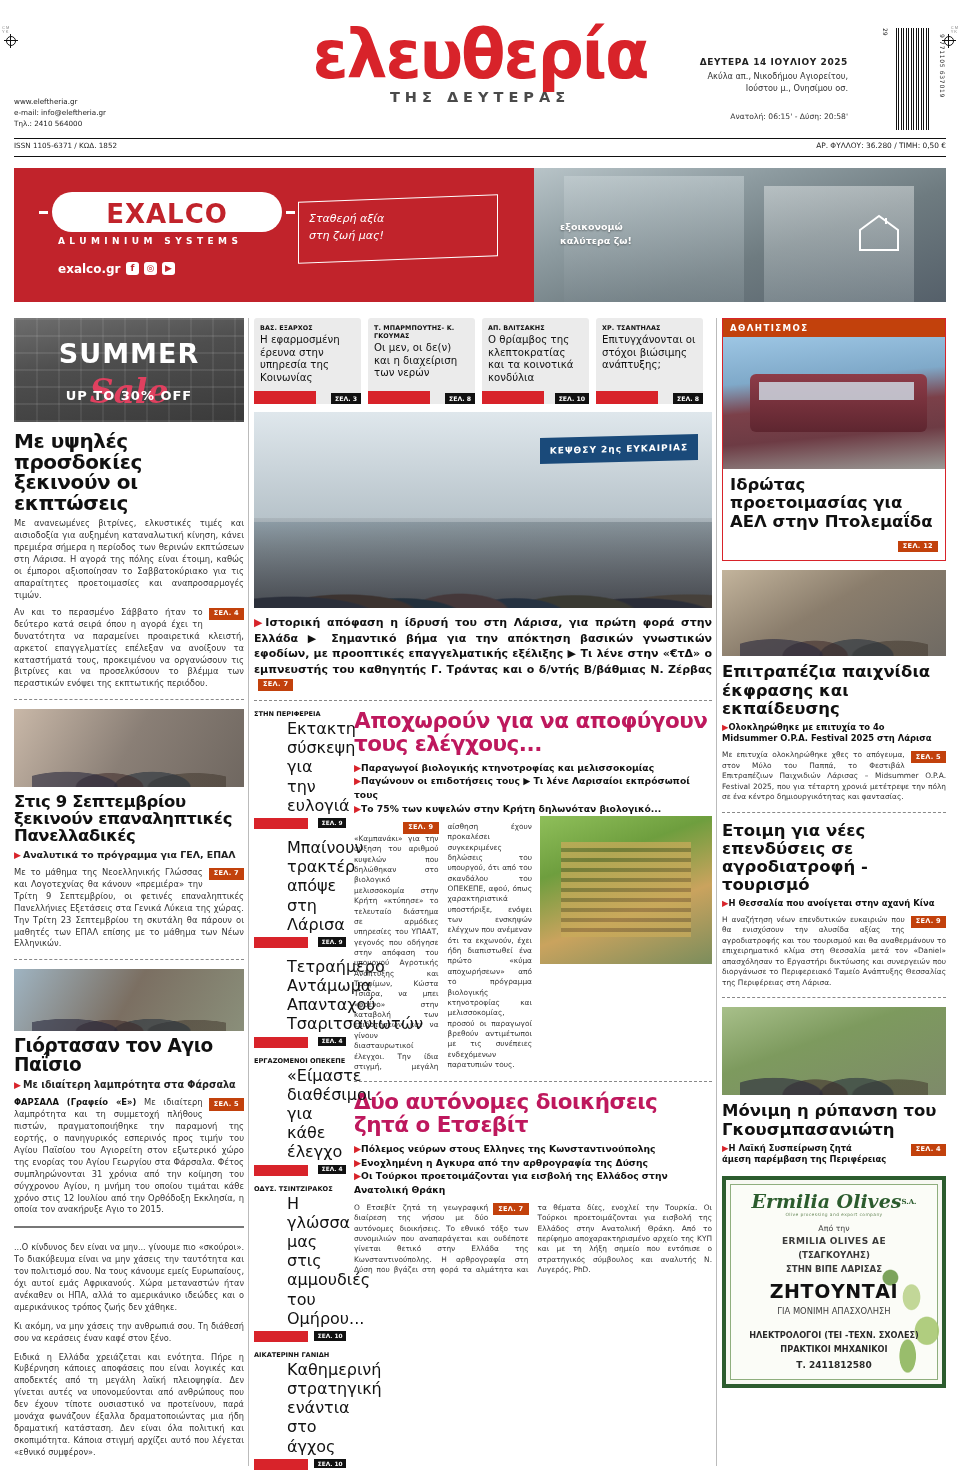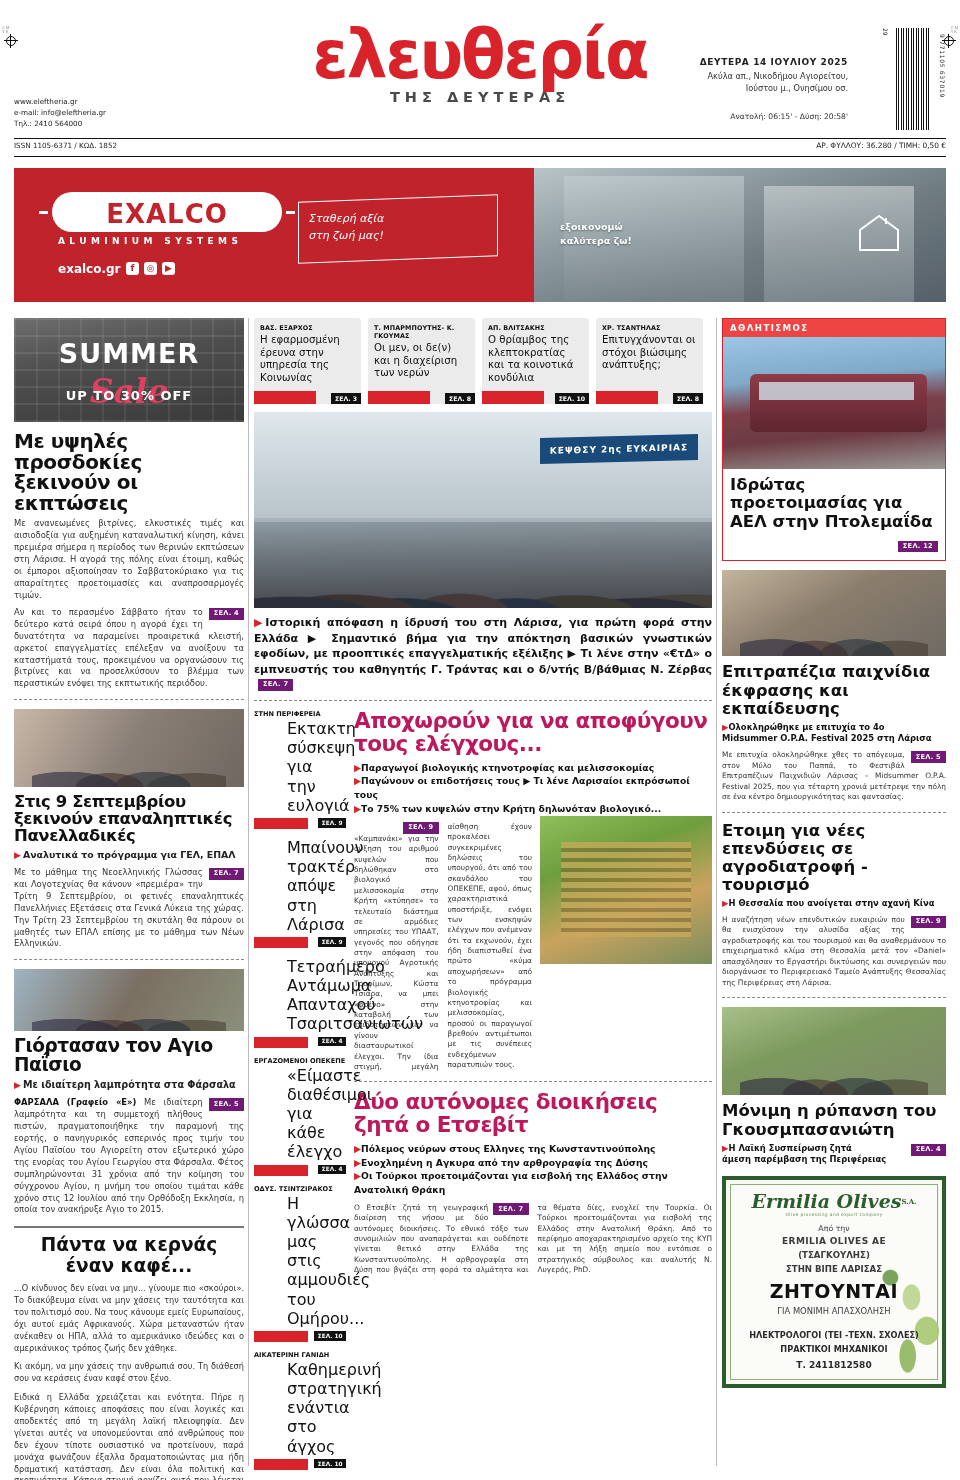--- a/index.html
+++ b/index.html
@@ -81,21 +81,21 @@
   .col-right  { position:absolute; left:708px; top:0; width:224px; }
   .vrule { position:absolute; top:0; width:1px; height:1148px; background:#bbb; }
   .vrule.v1 { left:234px; } .vrule.v2 { left:702px; }
 
   
   h2.hl { font-weight:700; color:#111; line-height:1.03; letter-spacing:-0.4px; font-family:"DejaVu Sans",sans-serif; }
   .kicker { font-size:10.4px; color:#222; font-weight:600; line-height:1.3; margin-top:5px; }
   .kicker .ar { color:#d8232a; font-size:9px; margin-right:2px; }
   .body { font-size:8.4px; line-height:1.42; color:#333; text-align:justify; margin-top:5px; }
   .body b { font-weight:700; color:#111; }
-  .sel { display:inline-block; background:#701a75; color:#fff; font-size:6.6px; font-weight:700;
+  .sel { display:inline-block; background:#c2410c; color:#fff; font-size:6.6px; font-weight:700;
          padding:1.5px 5px; letter-spacing:0.3px; vertical-align:2px; }
   .sel-float { float:right; margin-left:6px; margin-top:1px; }
   .dashrule { border-top:1.4px dashed #888; margin:9px 0 9px 0; height:0; }
 
   
   .summer-ad { width:230px; height:104px; position:relative; overflow:hidden;
      background: linear-gradient(170deg,#6e6e6e 0%,#4e4e4e 40%,#3a3a3a 100%); }
   .summer-ad .shelves { position:absolute; inset:0;
      background: repeating-linear-gradient(to bottom, rgba(255,255,255,.09) 0 2px, rgba(0,0,0,0) 2px 17px),
                  repeating-linear-gradient(to right, rgba(255,255,255,.07) 0 2px, rgba(0,0,0,0) 2px 22px); }
@@ -176,21 +176,21 @@
   .bee-photo::after { content:""; position:absolute; left:12%; top:18%; width:76%; height:64%;
      background:repeating-linear-gradient(to bottom, rgba(200,170,90,.75) 0 6px, rgba(120,95,50,.5) 6px 10px); }
 
   .sea-photo { width:264px; height:150px; float:right; margin:2px 0 4px 9px;
      background:linear-gradient(180deg,#bcd8ea 0%,#9ec8e0 40%,#4e8fb8 55%,#2d6f9e 75%,#cdbf9a 100%); position:relative; }
   .sea-photo::after { content:""; position:absolute; left:0; bottom:0; width:100%; height:22%;
      background:linear-gradient(180deg,#d7c9a4,#b5a381); }
 
   
   .sportsbox { border:1.6px solid #d8232a; padding:0; }
-  .sportsbox .shdr { background:#ef4444; color:#fff; font-size:8.6px; font-weight:700; letter-spacing:1.4px;
+  .sportsbox .shdr { background:#c2410c; color:#fff; font-size:8.6px; font-weight:700; letter-spacing:1.4px;
      padding:4px 7px; }
   .sportsbox .sphoto { width:100%; height:132px; margin:0;
      background:linear-gradient(175deg,#9dc6e4 0%,#7fa9c9 32%,#7b4049 52%,#6d3b44 72%,#9a9a96 100%); position:relative; }
   .sportsbox .sphoto .bus { position:absolute; left:12%; top:28%; width:80%; height:44%;
      background:linear-gradient(180deg,#8e3c48,#5e2630); border-radius:6px; }
   .sportsbox .sphoto .win { position:absolute; left:16%; top:34%; width:70%; height:14%;
      background:rgba(210,225,235,.8); }
   .sportsbox .stitle { font-size:16.5px; font-weight:700; line-height:1.12; padding:7px 7px 4px 7px; color:#111; }
   .sportsbox .sfoot { text-align:right; padding:0 7px 6px 7px; }
 
@@ -353,21 +353,20 @@
           <span class="ar">▶</span><span>Με ιδιαίτερη λαμπρότητα στα Φάρσαλα</span>
         </div>
         <div class="body">
           <span class="sel sel-float">ΣΕΛ. 5</span>
           <b>ΦΑΡΣΑΛΑ (Γραφείο «Ε»)</b>
           <span>Με ιδιαίτερη λαμπρότητα και τη συμμετοχή πλήθους πιστών, πραγματοποιήθηκε την παραμονή της εορτής, ο πανηγυρικός εσπερινός προς τιμήν του Αγίου Παϊσίου του Αγιορείτη στον εξωτερικό χώρο της ενορίας του Αγίου Γεωργίου στα Φάρσαλα. Φέτος συμπληρώνονται 31 χρόνια από την κοίμηση του σύγχρονου Αγίου, η μνήμη του οποίου τιμάται κάθε χρόνο στις 12 Ιουλίου από την Ορθόδοξη Εκκλησία, η οποία τον ανακήρυξε Αγιο το 2015.</span>
         </div>
       </div>
 
       <div class="quotebox">
-        <h3>Πάντα να κερνάς έναν καφέ...</h3>
         <div class="qbody">...Ο κίνδυνος δεν είναι να μην... γίνουμε πιο «σκούροι». Το διακύβευμα είναι να μην χάσεις την ταυτότητα και τον πολιτισμό σου. Να τους κάνουμε εμείς Ευρωπαίους, όχι αυτοί εμάς Αφρικανούς. Χώρα μεταναστών ήταν ανέκαθεν οι ΗΠΑ, αλλά το αμερικάνικο ιδεώδες και ο αμερικάνικος τρόπος ζωής δεν χάθηκε.</div>
         <div class="qbody">Κι ακόμη, να μην χάσεις την ανθρωπιά σου. Τη διάθεσή σου να κεράσεις έναν καφέ στον ξένο.</div>
         <div class="qbody">Ειδικά η Ελλάδα χρειάζεται και ενότητα. Πήρε η Κυβέρνηση κάποιες αποφάσεις που είναι λογικές και αποδεκτές από τη μεγάλη λαϊκή πλειοψηφία. Δεν γίνεται αυτές να υπονομεύονται από ανθρώπους που δεν έχουν τίποτε ουσιαστικό να προτείνουν, παρά μονάχα φωνάζουν έξαλλα δραματοποιώντας μια ήδη δραματική κατάσταση. Δεν είναι όλα πολιτική και σκοπιμότητα. Κάποια στιγμή αρχίζει αυτό που λέγεται «εθνικό συμφέρον».</div>
 
       </div>
     </div>
 
     <div class="col-center">
 
       <div class="teasers">

